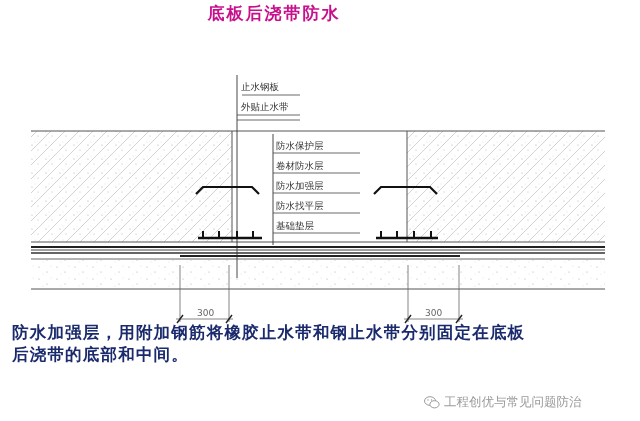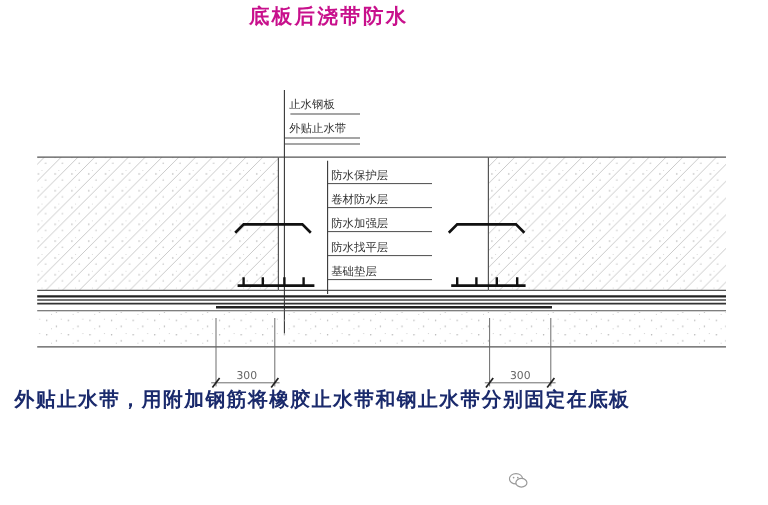--- a/index.html
+++ b/index.html
@@ -121,23 +121,25 @@
     <line x1="408" y1="265" x2="408" y2="322"></line>
     <line x1="459" y1="265" x2="459" y2="322"></line>
     <line x1="404" y1="319" x2="463" y2="319"></line>
     <line x1="405" y1="323" x2="411" y2="315" stroke="#222" stroke-width="1.4"></line>
     <line x1="456" y1="323" x2="462" y2="315" stroke="#222" stroke-width="1.4"></line>
   </g>
   <text class="dim" x="425" y="316">300</text>
 </svg>
 
 <div class="desc">
-  <span class="desc-line">外贴止水带，用附加钢筋将橡胶止水带和钢止水带分别固定在底板</span>
+  <span class="desc-line">防水加强层，用附加钢筋将橡胶止水带和钢止水带分别固定在底板</span>
+  <span class="desc-line">后浇带的底部和中间。</span>
 </div>
 
 <div class="watermark">
   <svg class="wm-icon" viewBox="0 0 16 13">
     <ellipse cx="6" cy="5" rx="5.5" ry="4.3" fill="none" stroke="#9a9a9a" stroke-width="1"></ellipse>
     <ellipse cx="10.5" cy="8.3" rx="4.6" ry="3.6" fill="#fff" stroke="#9a9a9a" stroke-width="1"></ellipse>
     <circle cx="4" cy="4" r="0.7" fill="#9a9a9a"></circle>
     <circle cx="7.5" cy="4" r="0.7" fill="#9a9a9a"></circle>
   </svg>
+  <span>工程创优与常见问题防治</span>
 </div>
 
 </body></html>

